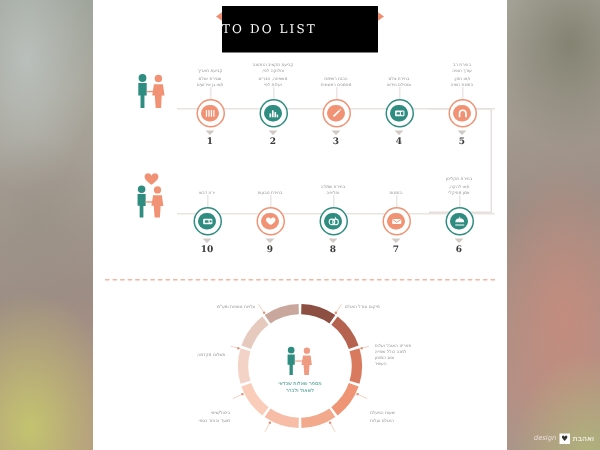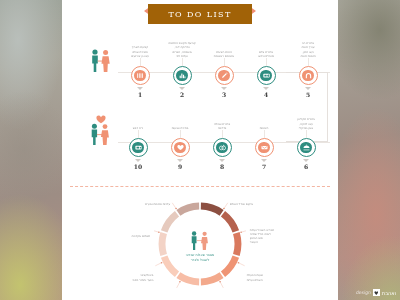--- a/index.html
+++ b/index.html
@@ -71,25 +71,24 @@
     width: 0; height: 0;
     border-top: 5.5px solid transparent;
     border-bottom: 5.5px solid transparent;
   }
   .ribbon-tail.left  { left: 0;  border-right: 7px solid #ef8e72; }
   .ribbon-tail.right { right: 0; border-left: 7px solid #ef8e72; }
   #ribbon-body {
     position: absolute;
     left: 4px; right: 4px;
     top: 0;
-    height: 20px;
-    background: #a16207;
+    height: 31px;
+    background: #000000;
     display: flex;
     align-items: center;
-    justify-content: center;
   }
   #ribbon-text {
     color: #ffffff;
     font-size: 8px;
     letter-spacing: 1.4px;
     font-family: "DejaVu Serif", serif;
     white-space: nowrap;
   }
 
   

